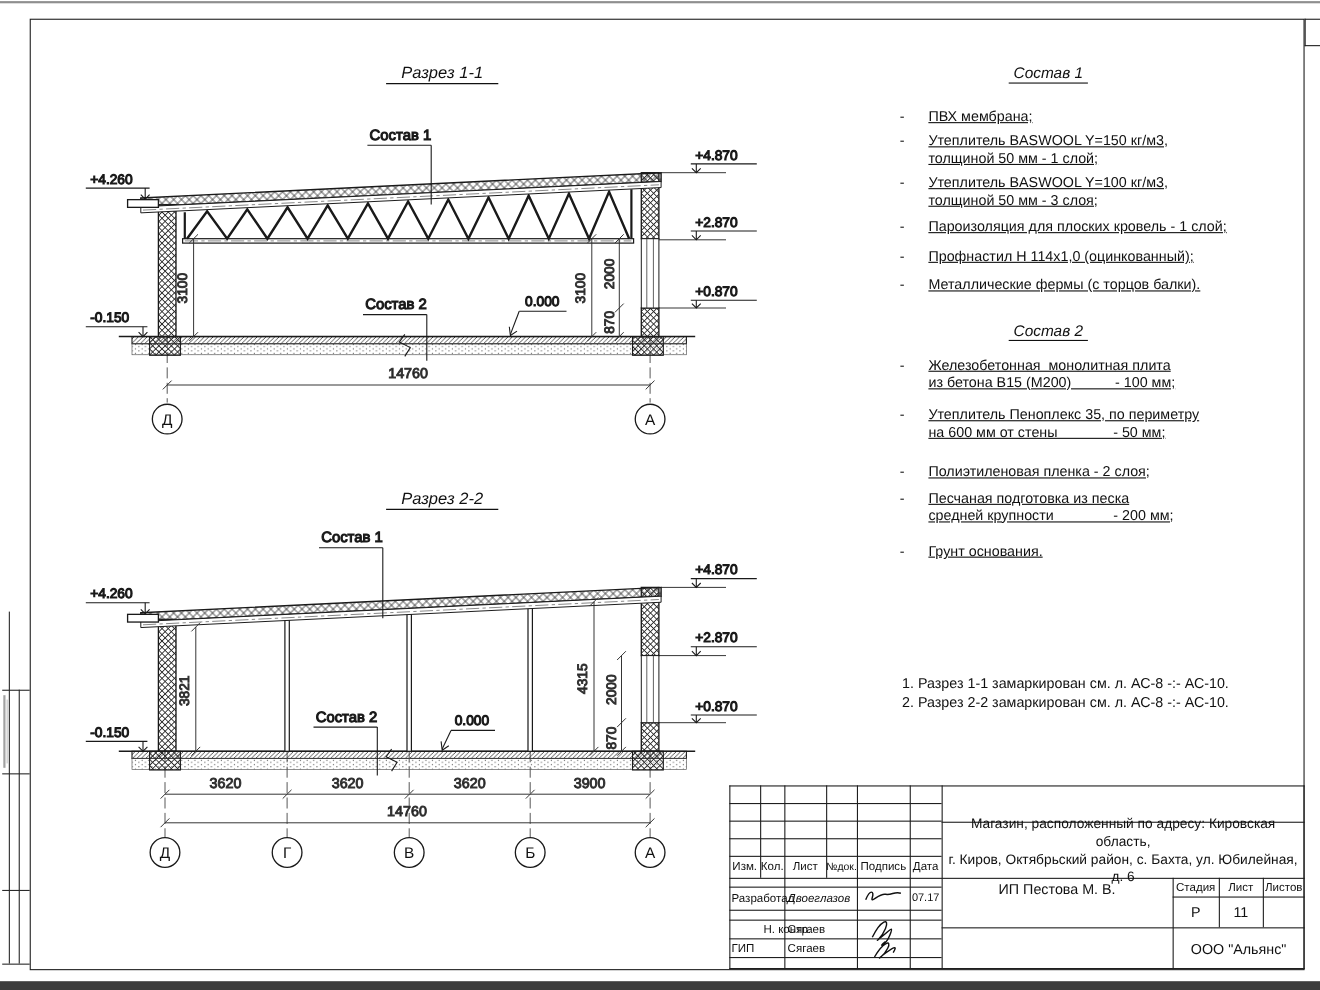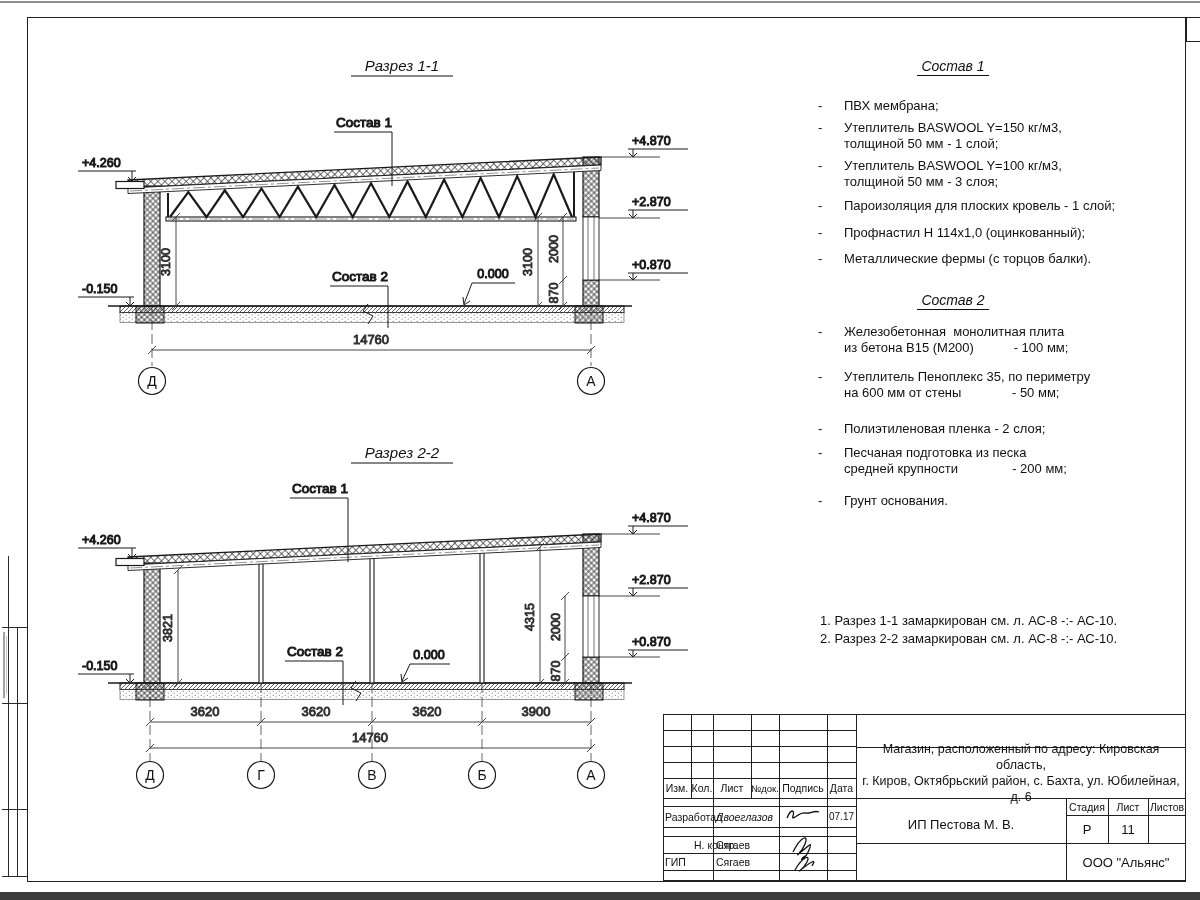--- a/index.html
+++ b/index.html
@@ -12,21 +12,21 @@
   .lvline{position:absolute;width:0;border-left:1px solid #2a2a2a;}
   .lhline{position:absolute;height:0;border-top:1px solid #2a2a2a;}
   .ltext-mark{position:absolute;background:#555;}
   svg text{font-family:"Liberation Sans", sans-serif;fill:#111;}
   .drw{position:absolute;}
   
   .list-head{position:absolute;width:300px;text-align:center;font-size:14px;font-style:italic;}
   .list-head span{border-bottom:1.2px solid #111;padding:0 4px 1px 4px;}
   .litem{position:absolute;left:818px;width:372px;display:flex;font-size:13px;line-height:15.5px;}
   .litem .dash{width:26px;flex:none;}
-  .litem .ltxt{white-space:pre;}
+  .litem .ltxt{white-space:pre;text-decoration:underline;}
   .notes{position:absolute;left:820px;top:612px;font-size:13px;line-height:18px;white-space:pre;}
   
   .tb{position:absolute;left:663px;top:714px;width:523px;height:167px;font-size:11px;}
   .tb .v{position:absolute;width:0;border-left:1.3px solid #1f1f1f;}
   .tb .h{position:absolute;height:0;border-top:1.3px solid #1f1f1f;}
   .tb .cellc{position:absolute;display:flex;align-items:center;justify-content:center;text-align:center;}
   .tb .celll{position:absolute;display:flex;align-items:center;}
 </style>
 </head>
 <body>
@@ -408,21 +408,21 @@
 
     <svg style="position:absolute;left:116px;top:86px;" width="48" height="78" viewBox="0 0 48 78">
       <path d="M8,18 C12,8 16,10 14,16 C12,22 20,12 26,13 C32,14 34,10 40,12" fill="none" stroke="#111" stroke-width="1.3"></path>
       <path d="M14,52 C22,36 30,34 26,44 C22,54 14,58 22,52 C30,46 34,40 30,50 C26,60 18,62 26,56" fill="none" stroke="#111" stroke-width="1.3"></path>
       <path d="M16,70 C24,56 32,54 28,62 C24,70 16,74 24,68 C32,62 38,58 33,66" fill="none" stroke="#111" stroke-width="1.3"></path>
     </svg>
 
     <div class="cellc" style="left:196px;top:33px;width:324px;height:51px;font-size:12.5px;line-height:16px;">
       <div><span>Магазин, расположенный по адресу: Кировская область,</span><br><span>г. Киров, Октябрьский район, с. Бахта, ул. Юбилейная, д. 6</span></div>
     </div>
-    <div class="cellc" style="left:193px;top:88px;width:210px;height:45px;font-size:13px;">ИП Пестова М. В.</div>
+    <div class="cellc" style="left:193px;top:72px;width:210px;height:45px;font-size:13px;">ИП Пестова М. В.</div>
     <div class="cellc" style="left:403px;top:84px;width:42px;height:17px;font-size:10.5px;">Стадия</div>
     <div class="cellc" style="left:445px;top:84px;width:40px;height:17px;font-size:10.5px;">Лист</div>
     <div class="cellc" style="left:485px;top:84px;width:38px;height:17px;font-size:10.5px;">Листов</div>
     <div class="cellc" style="left:403px;top:101px;width:42px;height:28px;font-size:13px;">Р</div>
     <div class="cellc" style="left:445px;top:101px;width:40px;height:28px;font-size:13px;">11</div>
     <div class="cellc" style="left:485px;top:101px;width:38px;height:28px;font-size:13px;"></div>
     <div class="cellc" style="left:403px;top:129px;width:120px;height:38px;font-size:13px;">ООО "Альянс"</div>
   </div>
 </div>
 

